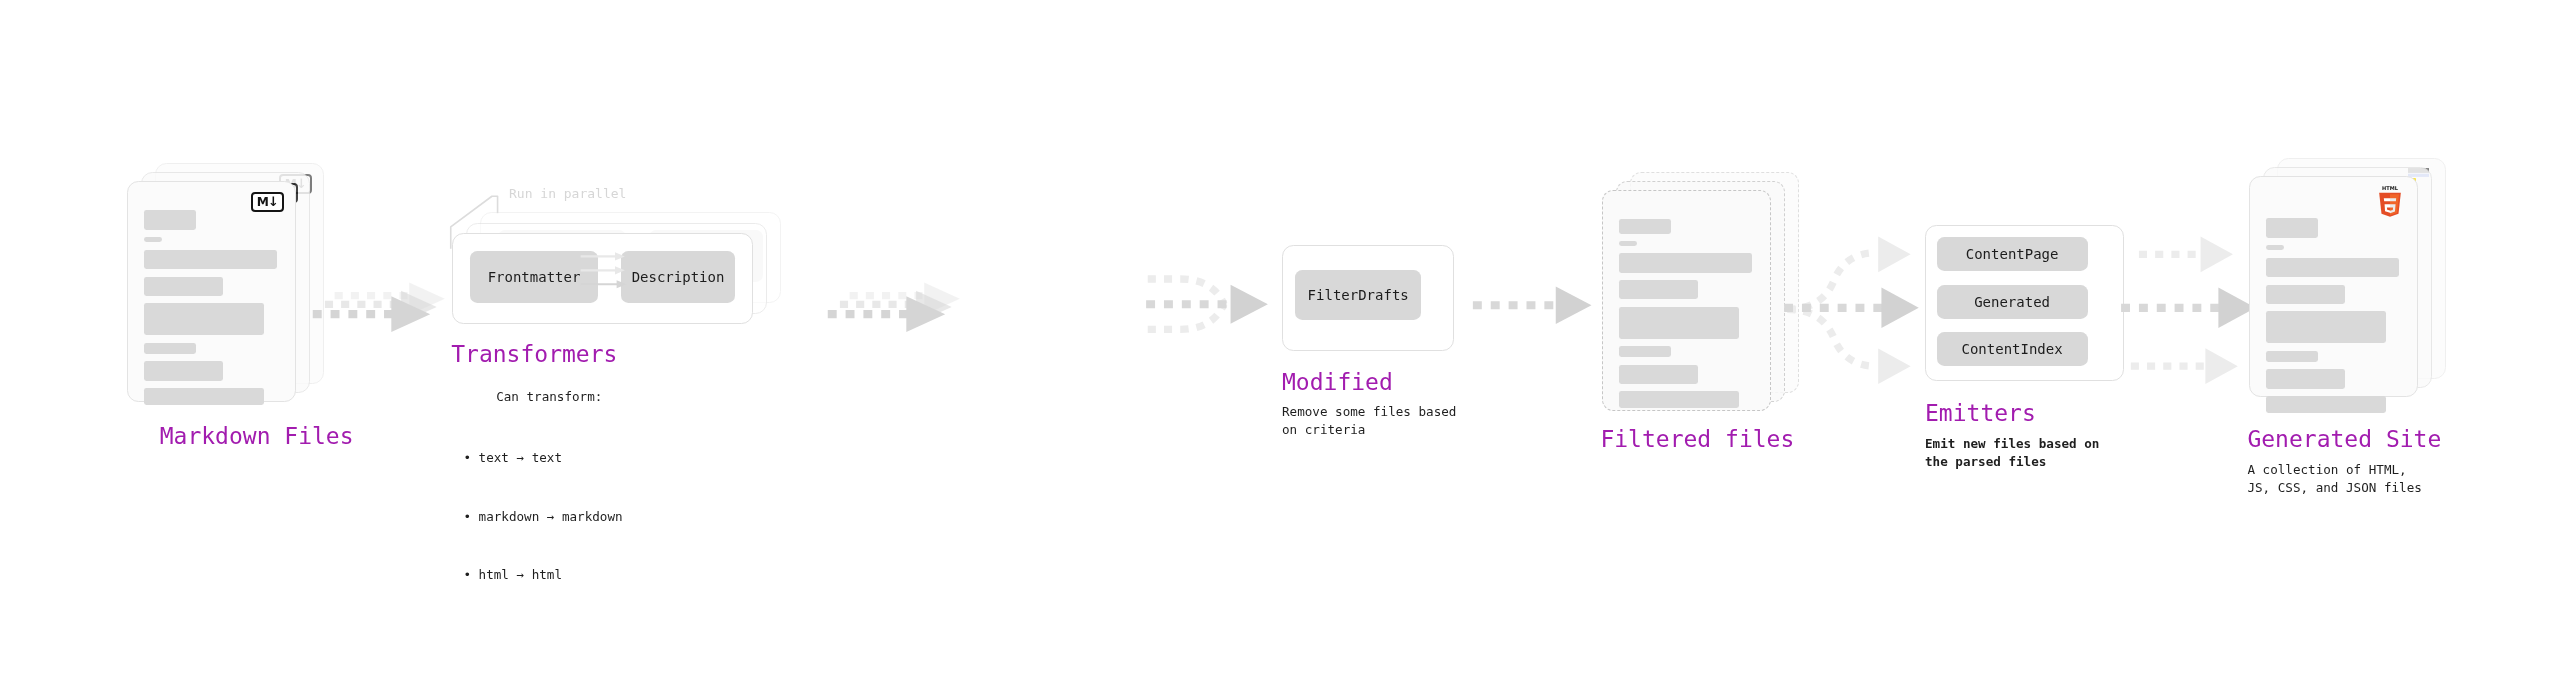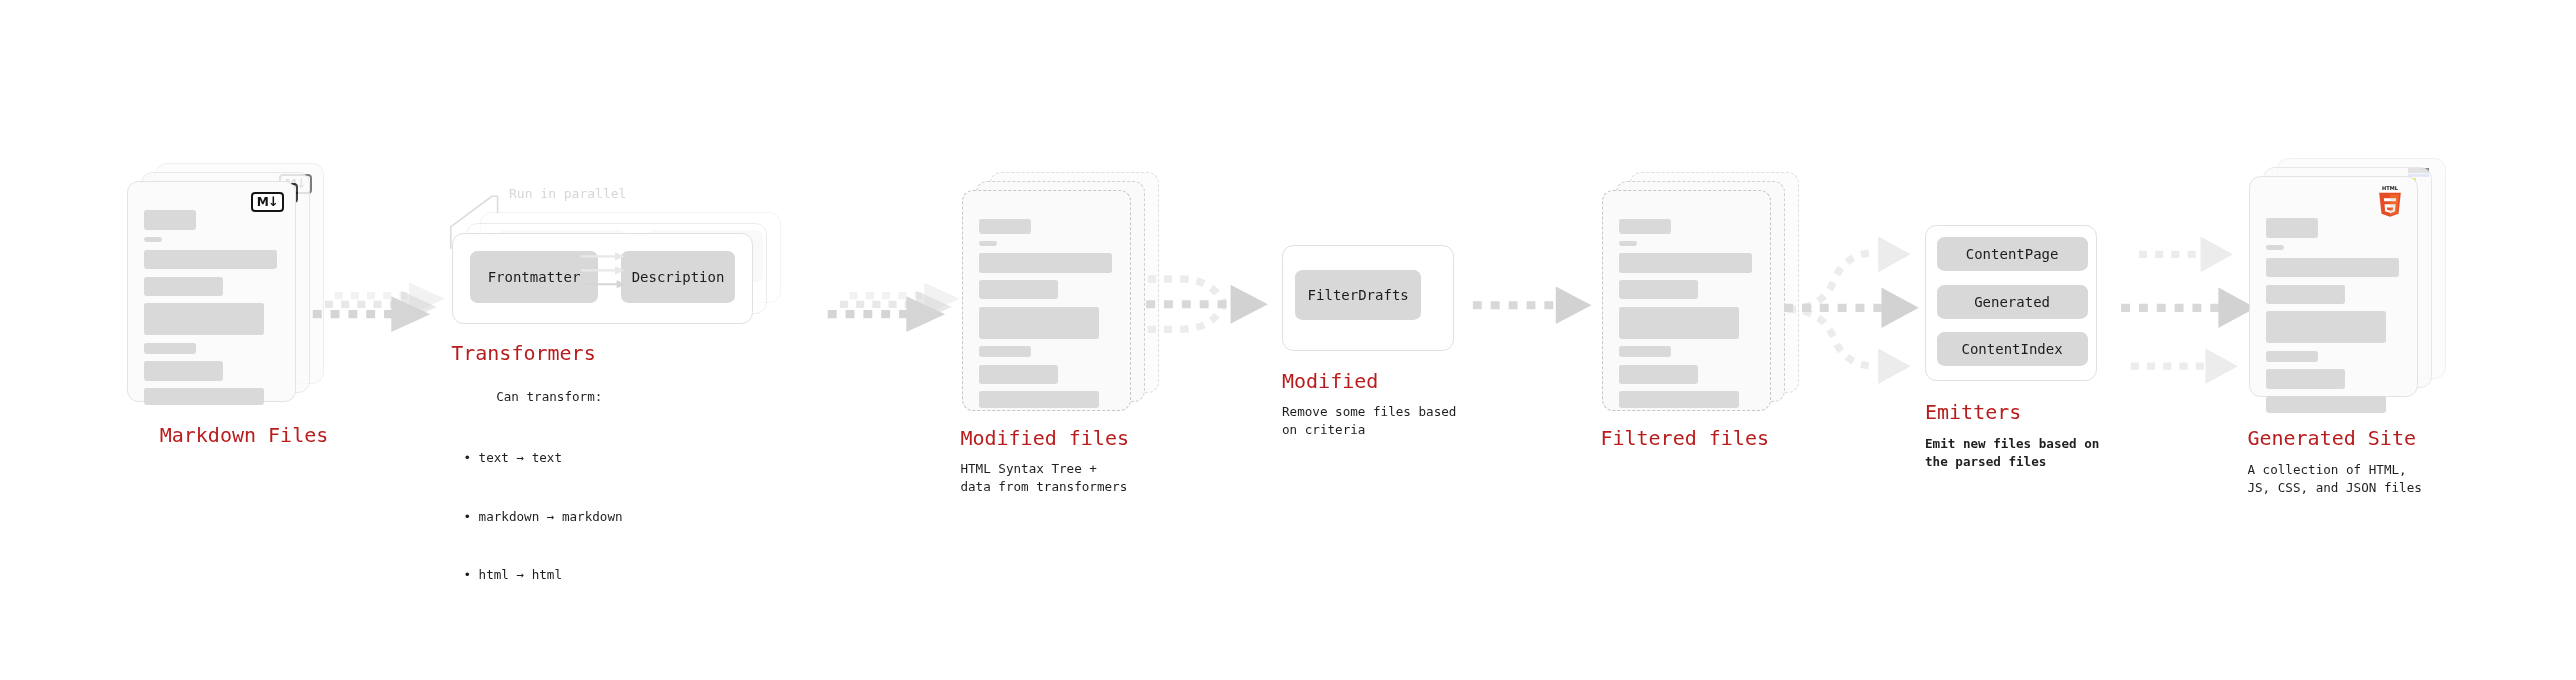--- a/index.html
+++ b/index.html
@@ -65,23 +65,23 @@
     background:#d8d8d8;
     border-radius:7.3px;
     display:flex;align-items:center;justify-content:center;
     font-size:14px;
     color:#1c1c1c;
     white-space:nowrap;
   }
 
   
   .title{
-    font-size:20px;
+    font-size:23px;
     letter-spacing:0px;
-    color:#b91c1c;
+    color:#a21caf;
     white-space:nowrap;
   }
   .sub{
     font-size:12.6px;
     line-height:1.45;
     color:#1f1f1f;
     white-space:pre;
   }
   .bullets{font-size:12.6px;line-height:1.55;color:#1f1f1f;white-space:pre;}
   .parallel-lbl{
@@ -216,41 +216,20 @@
         <line x1="22" y1="45" x2="118" y2="45"></line>
       </g>
       <polygon points="116,28 160,48 116,68" fill="#d5d5d5" opacity="0.55"></polygon>
       <g stroke="#d5d5d5" stroke-width="10" stroke-dasharray="11 11" fill="none">
         <line x1="7" y1="57" x2="108" y2="57"></line>
       </g>
       <polygon points="104,35 152,57 104,79" fill="#d5d5d5"></polygon>
     </svg>
   </div>
 
-  <div class="node" style="left:962px;top:172px;">
-    <div class="doc-stack">
-      <div class="doc-card l3 dashed"></div>
-      <div class="doc-card l2 dashed"></div>
-      <div class="doc-card l1 dashed">
-        <div class="doc-body">
-          <div class="bar" style="width:52px;height:14.6px;"></div>
-          <div class="bar" style="width:18px;height:4.9px;"></div>
-          <div class="bar" style="width:133px;height:19.5px;"></div>
-          <div class="bar" style="width:79px;height:19.5px;"></div>
-          <div class="bar" style="width:120px;height:32px;"></div>
-          <div class="bar" style="width:52px;height:11.4px;"></div>
-          <div class="bar" style="width:79px;height:19.5px;"></div>
-          <div class="bar" style="width:120px;height:17px;"></div>
-        </div>
-      </div>
-    </div>
-    <div class="title" style="position:absolute;left:-1.6px;top:254px;">Modified files</div>
-    <div class="sub" style="position:absolute;left:-1.6px;top:288px;">HTML Syntax Tree +
-data from transformers</div>
-  </div>
 
   <div class="node" style="left:1138px;top:252px;">
     <svg width="138" height="106" viewBox="0 0 170 130">
       <path d="M12 33 L52 33 Q92 33 106 64" stroke="#ececec" stroke-width="9" stroke-dasharray="10 10" fill="none"></path>
       <path d="M12 95 L52 95 Q92 95 106 64" stroke="#ececec" stroke-width="9" stroke-dasharray="10 10" fill="none"></path>
       <line x1="10" y1="64" x2="112" y2="64" stroke="#d8d8d8" stroke-width="10" stroke-dasharray="11 11" fill="none"></line>
       <polygon points="114,40 160,64 114,88" fill="#d2d2d2"></polygon>
     </svg>
   </div>
 
@@ -297,21 +276,21 @@
       <path d="M14 95 Q58 95 72 58 Q86 25 124 25" stroke="#ececec" stroke-width="9" stroke-dasharray="10 10" fill="none"></path>
       <polygon points="126,5 166,27 126,49" fill="#ececec"></polygon>
       <path d="M14 95 Q58 95 72 132 Q86 165 124 165" stroke="#ececec" stroke-width="9" stroke-dasharray="10 10" fill="none"></path>
       <polygon points="126,143 166,165 126,187" fill="#ececec"></polygon>
       <line x1="10" y1="93" x2="132" y2="93" stroke="#d8d8d8" stroke-width="10" stroke-dasharray="11 11" fill="none"></line>
       <polygon points="130,68 176,93 130,118" fill="#d2d2d2"></polygon>
     </svg>
   </div>
 
   <div class="node" style="left:1925px;top:225px;">
-    <div class="proc" style="width:172px;height:156px;">
+    <div class="proc" style="width:199px;height:156px;">
       <div class="pill" style="position:absolute;left:10.6px;top:11.4px;width:151px;height:34px;">
         <span>ContentPage</span>
       </div>
       <div class="pill" style="position:absolute;left:10.6px;top:59px;width:151px;height:34px;">
         <span>Generated</span>
       </div>
       <div class="pill" style="position:absolute;left:10.6px;top:106px;width:151px;height:34px;">
         <span>ContentIndex</span>
       </div>
     </div>

